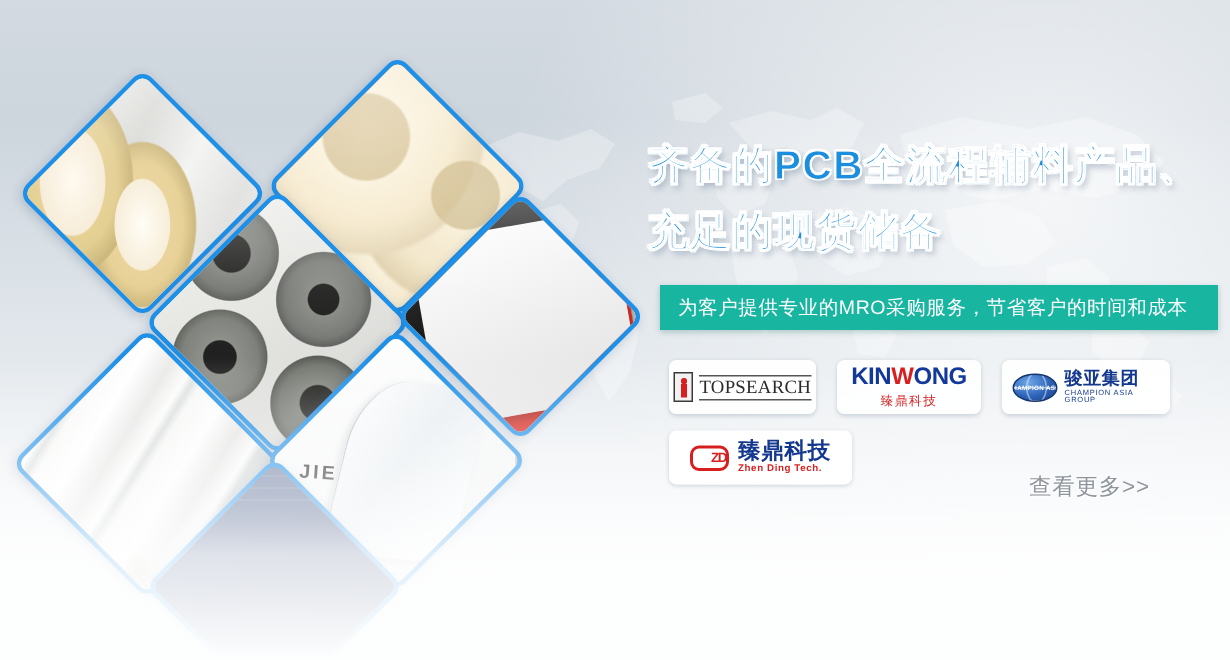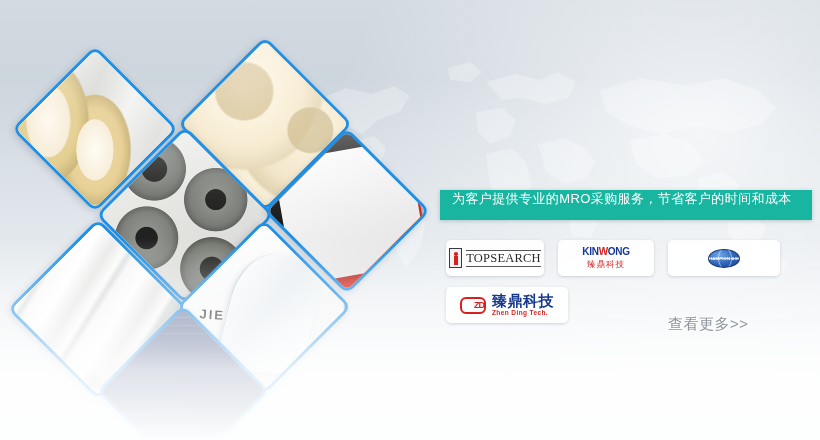--- a/index.html
+++ b/index.html
@@ -283,21 +283,21 @@
   .headline .l2 { display: block; }
 
   .subbar {
     position: absolute;
     left: 440px;
     top: 190px;
     width: 372px;
     height: 30px;
     background: #18b5a1;
     display: flex;
-    align-items: flex-start;
+    align-items: center;
     box-shadow: 0 1px 4px rgba(20,90,85,0.28);
   }
   .subbar span {
     color: #ffffff;
     font-size: 13px;
     letter-spacing: 0.4px;
     padding-left: 12px;
     white-space: nowrap;
   }
 
@@ -360,21 +360,21 @@
     color: #2a2a2a;
     border-top: 1px solid #555;
     border-bottom: 1px solid #555;
     padding: 1px 0;
     line-height: 13px;
   }
 
   
   .kw-wrap { text-align: center; line-height: 1; }
   .kw-top {
-    font-size: 10px;
+    font-size: 16px;
     font-weight: bold;
     color: #12389a;
     letter-spacing: -0.3px;
     font-family: "Liberation Sans", sans-serif;
   }
   .kw-top .w { color: #d81f1f; }
   .kw-bottom {
     font-size: 8.5px;
     color: #d81f1f;
     letter-spacing: 1px;
@@ -464,21 +464,21 @@
     font-size: 6.5px;
     font-weight: bold;
     color: #d81f1f;
     letter-spacing: 0.4px;
     margin-top: 2px;
   }
 
   
   .viewmore {
     position: absolute;
-    left: 668px;
+    left: 686px;
     top: 315px;
     font-size: 15px;
     color: #8d949b;
     letter-spacing: 0.5px;
     text-shadow: 1px 1px 0 rgba(255,255,255,0.95);
     cursor: pointer;
     white-space: nowrap;
   }
 </style>
 </head>
@@ -559,20 +559,24 @@
             <i></i>
         </div>
       </div>
       <div class="sheen"></div>
     </div>
 
   </div>
 
   <div class="bg-bottom-fade"></div>
 
+  <div class="headline">
+    <span>齐备的PCB全流程辅料产品、</span>
+    <span class="l2">充足的现货储备</span>
+  </div>
 
   <div class="subbar">
     <span>为客户提供专业的MRO采购服务，节省客户的时间和成本</span>
   </div>
 
   <div class="logos">
 
     <div class="logo-row">
 
       <div class="logo-chip chip-topsearch">
@@ -588,20 +592,24 @@
             <span>KIN</span><span class="w">W</span><span>ONG</span>
           </div>
           <div class="kw-bottom">臻鼎科技</div>
         </div>
       </div>
 
       <div class="logo-chip chip-champion">
         <div class="ca-wrap">
           <div class="ca-globe">
             <b>CHAMPION ASIA</b>
+          </div>
+          <div class="ca-text">
+            <div class="ca-cn">骏亚集团</div>
+            <div class="ca-en">CHAMPION ASIA GROUP</div>
           </div>
         </div>
       </div>
 
     </div>
 
     <div class="logo-row">
 
       <div class="logo-chip chip-zhending">
         <div class="zd-wrap">

